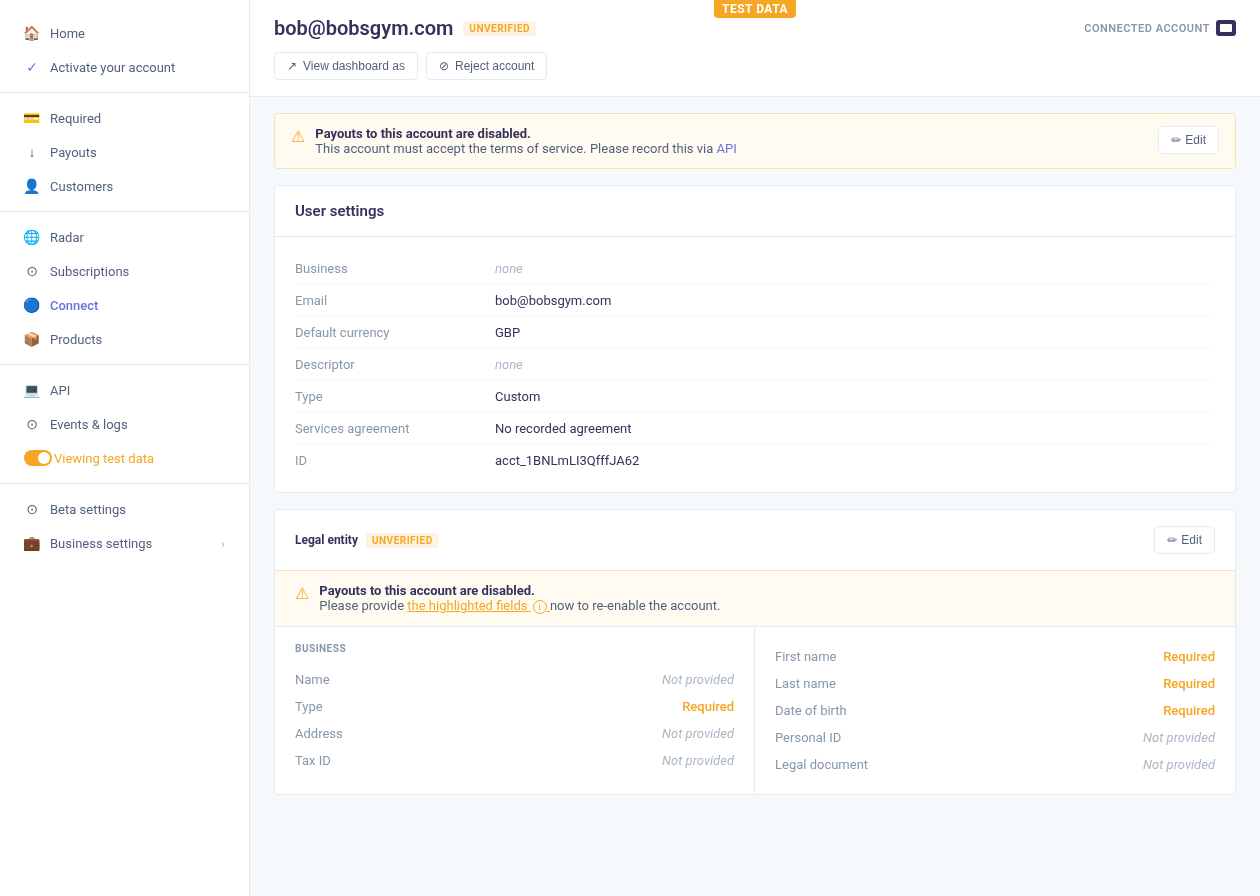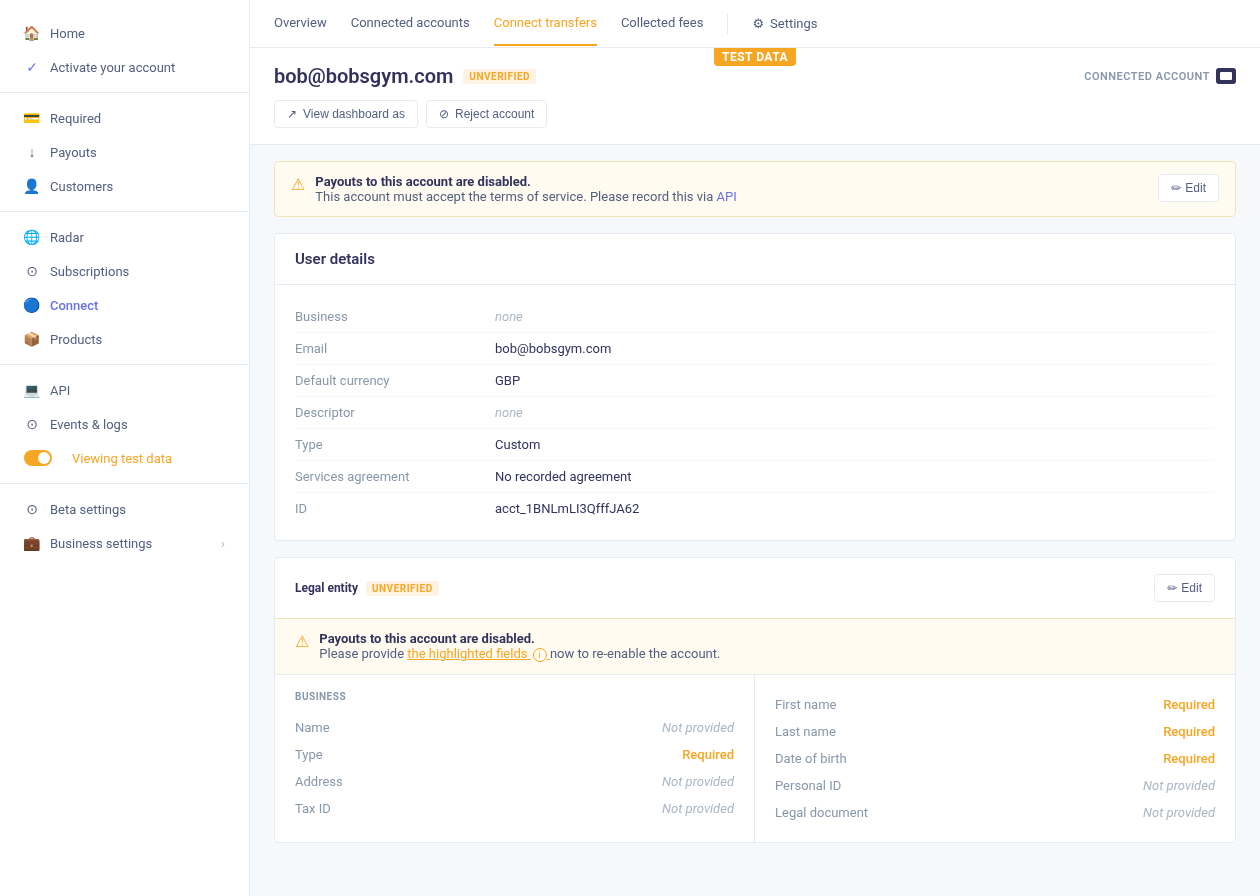--- a/index.html
+++ b/index.html
@@ -4,21 +4,21 @@
   <style>
     * { box-sizing: border-box; margin: 0; padding: 0; }
     body { font-family: -apple-system, BlinkMacSystemFont, 'Segoe UI', Roboto, sans-serif; font-size: 13px; color: #333; background: #f6f9fc; display: flex; height: 896px; overflow: hidden; }
 
     
     .sidebar { width: 250px; background: #fff; border-right: 1px solid #e6ebf1; display: flex; flex-direction: column; padding: 16px 0; flex-shrink: 0; overflow-y: auto; }
     .sidebar-item { display: flex; align-items: center; padding: 8px 16px; cursor: pointer; color: #525f7f; font-size: 13px; gap: 10px; border-radius: 4px; margin: 1px 8px; }
     .sidebar-item.active { color: #6772e5; font-weight: 500; }
     .sidebar-icon { width: 16px; height: 16px; display: flex; align-items: center; justify-content: center; font-size: 14px; flex-shrink: 0; }
     .check-icon { color: #6772e5; }
-    .toggle { display: inline-flex; align-items: center; gap: 20px; }
+    .toggle { display: inline-flex; align-items: center; gap: 2px; }
     .toggle-switch { width: 28px; height: 16px; background: #f6a623; border-radius: 8px; position: relative; }
     .toggle-switch::after { content: ''; position: absolute; width: 12px; height: 12px; background: white; border-radius: 50%; top: 2px; right: 2px; }
     .toggle-text { color: #f6a623; font-size: 13px; }
     .sidebar-divider { border: none; border-top: 1px solid #e6ebf1; margin: 8px 0; }
     .business-settings-item { display: flex; align-items: center; justify-content: space-between; padding: 8px 16px; cursor: pointer; color: #525f7f; margin: 1px 8px; border-radius: 4px; }
 
     
     .main { flex: 1; display: flex; flex-direction: column; overflow: hidden; }
 
     
@@ -154,31 +154,20 @@
     <div style="display:flex;align-items:center;gap:10px;">
       <span class="sidebar-icon">💼</span>
       <span>Business settings</span>
     </div>
     <span style="color:#aab7c4;">›</span>
   </div>
 </nav>
 
 <div class="main">
 
-  <nav class="top-nav">
-    <span class="top-nav-item">Overview</span>
-    <span class="top-nav-item">Connected accounts</span>
-    <span class="top-nav-item active">Connect transfers</span>
-    <span class="top-nav-item">Collected fees</span>
-    <div class="top-nav-divider"></div>
-    <div class="settings-nav">
-      <span>⚙</span>
-      <span>Settings</span>
-    </div>
-  </nav>
 
   <div class="content">
     <div class="content-inner">
 
       <div class="account-header">
         <div class="test-data-badge">TEST DATA</div>
         <div class="account-title-row">
           <div style="display:flex;align-items:center;">
             <span class="account-email">bob@bobsgym.com</span>
             <span class="unverified-badge">UNVERIFIED</span>
@@ -210,21 +199,21 @@
           </div>
         </div>
         <button class="btn-edit">
           <span>✏</span>
           <span>Edit</span>
         </button>
       </div>
 
       <div class="section">
         <div class="section-header-row">
-          <span class="section-title">User details</span>
+          <span class="section-title">User settings</span>
         </div>
         <div class="section-content" id="user-details-rows">
 
         <div class="detail-row">
     <span class="detail-label">Business</span>
     <span class="detail-value none">none</span>
   </div>
             <div class="detail-row">
     <span class="detail-label">Email</span>
     <span class="detail-value">bob@bobsgym.com</span>

